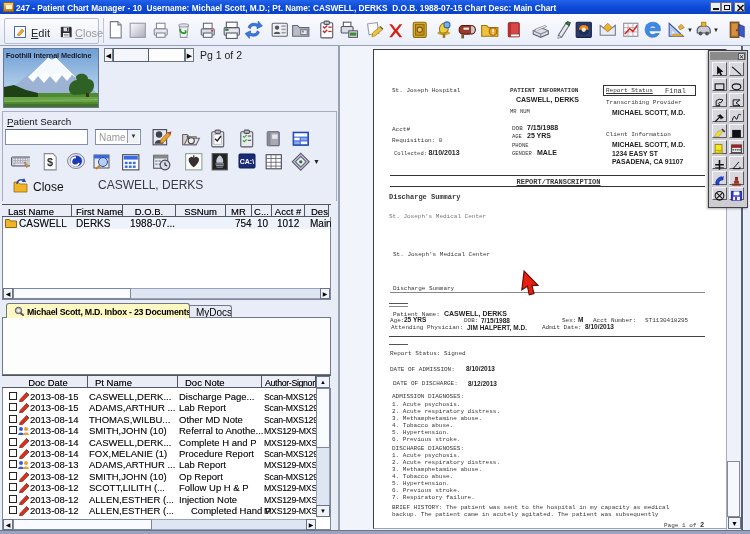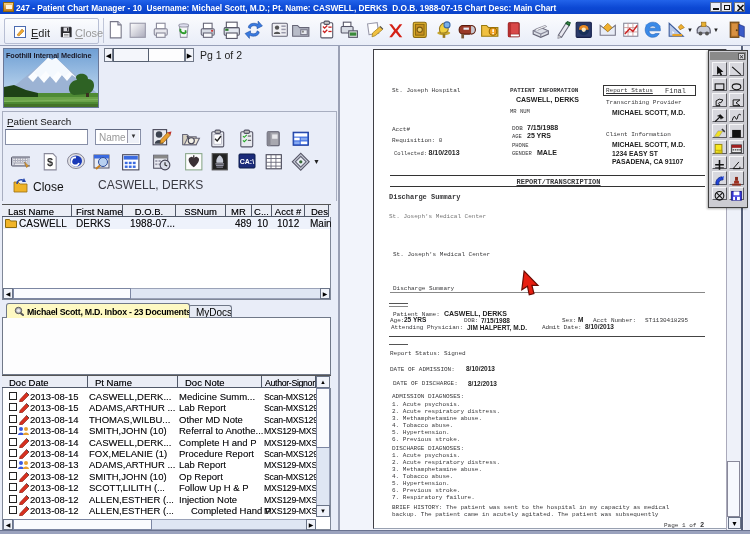--- a/index.html
+++ b/index.html
@@ -394,21 +394,21 @@
       <div class="th" style="left:303px;width:24px;text-align:left;padding-left:6px;">Desc</div>
     </div>
   <div id="ptRow">
       <div class="abs" style="left:3px;top:217px;width:327px;height:12px;background:#eef2fb;"></div>
       <svg class="abs" style="left:5px;top:218px;" width="12" height="10" viewBox="0 0 12 10">
         <path d="M0.5 1.5 L4.5 1.5 L5.5 3 L11.5 3 L11.5 9.5 L0.5 9.5 Z" fill="#f0b428" stroke="#8a6a10"></path>
       </svg>
       <div class="cell" style="left:19px;top:218px;">CASWELL</div>
       <div class="cell" style="left:76px;top:218px;">DERKS</div>
       <div class="cell" style="left:130px;top:218px;">1988-07...</div>
-      <div class="cell" style="left:235px;top:218px;">489</div>
+      <div class="cell" style="left:235px;top:218px;">754</div>
       <div class="cell" style="left:257px;top:218px;text-align:center;">10</div>
       <div class="cell" style="left:277px;top:218px;">1012</div>
       <div class="cell" style="left:310px;top:218px;">Main</div>
     </div>
   
   <div class="sctrack abs" style="left:3px;top:288px;width:327px;height:11px;"></div>
   <div class="scarrow abs" style="left:3px;top:288px;width:10px;height:11px;font-size:6px;line-height:10px;">◀</div>
   <div class="scthumb abs" style="left:13px;top:288px;width:118px;height:11px;"></div>
   <div class="scarrow abs" style="left:320px;top:288px;width:10px;height:11px;font-size:6px;line-height:10px;">▶</div>
 
@@ -424,35 +424,35 @@
   <div class="tab abs" style="left:188px;top:305px;width:44px;height:13px;background:#e6eaf4;">
     <span class="abs" style="left:7px;top:1px;font-size:10px;">MyDocs</span>
   </div>
 
   
   <div class="abs" style="left:2px;top:317px;width:329px;height:58px;background:#fdfdfe;border:1px solid #707888;"></div>
 
   
   <div class="abs" style="left:2px;top:375px;width:329px;height:155px;background:#fff;border:1px solid #808898;"></div>
   <div class="tblhead abs" style="left:2px;top:375px;width:329px;height:13px;" id="docHead">
-      <div class="th" style="left:0px;width:86px;text-align:left;padding-left:7px;">Doc Date</div>
+      <div class="th" style="left:0px;width:86px;text-align:center;padding-left:7px;">Doc Date</div>
       <div class="th" style="left:86px;width:90px;text-align:left;padding-left:7px;">Pt Name</div>
       <div class="th" style="left:176px;width:84px;text-align:left;padding-left:7px;">Doc Note</div>
       <div class="th" style="left:260px;width:54px;text-align:left;padding-left:3px;letter-spacing:-0.35px;font-size:8.8px;padding-top:2px;">Author-Signor</div>
     </div>
   <div id="docRows">
       <div class="drow" style="top:391px;">
         <span class="cb"></span>
         <svg class="abs" style="left:15px;top:0px" width="12" height="11" viewBox="0 0 12 11">
           <path d="M2 8.5 L8.5 1.5 L11 4 L4.5 10.5 L1.5 11 Z" fill="#d83020" stroke="#7a1a0a" stroke-width="0.6"></path>
           <path d="M8.5 1.5 L11 4" stroke="#444"></path>
         </svg>
         <span class="abs" style="left:27px;">2013-08-15</span>
         <span class="abs" style="left:86px;">CASWELL,DERK...</span>
-        <span class="abs" style="left:176px;">Medicine Summ...</span>
+        <span class="abs" style="left:176px;">Discharge Page...</span>
         <span class="abs" style="left:261px;font-size:8.7px;letter-spacing:-0.2px;top:1px;">Scan-MXS129</span>
       </div>
       <div class="drow" style="top:402.4px;">
         <span class="cb"></span>
         <svg class="abs" style="left:15px;top:0px" width="12" height="11" viewBox="0 0 12 11">
           <path d="M2 8.5 L8.5 1.5 L11 4 L4.5 10.5 L1.5 11 Z" fill="#d83020" stroke="#7a1a0a" stroke-width="0.6"></path>
           <path d="M8.5 1.5 L11 4" stroke="#444"></path>
         </svg>
         <span class="abs" style="left:27px;">2013-08-15</span>
         <span class="abs" style="left:86px;">ADAMS,ARTHUR ...</span>

